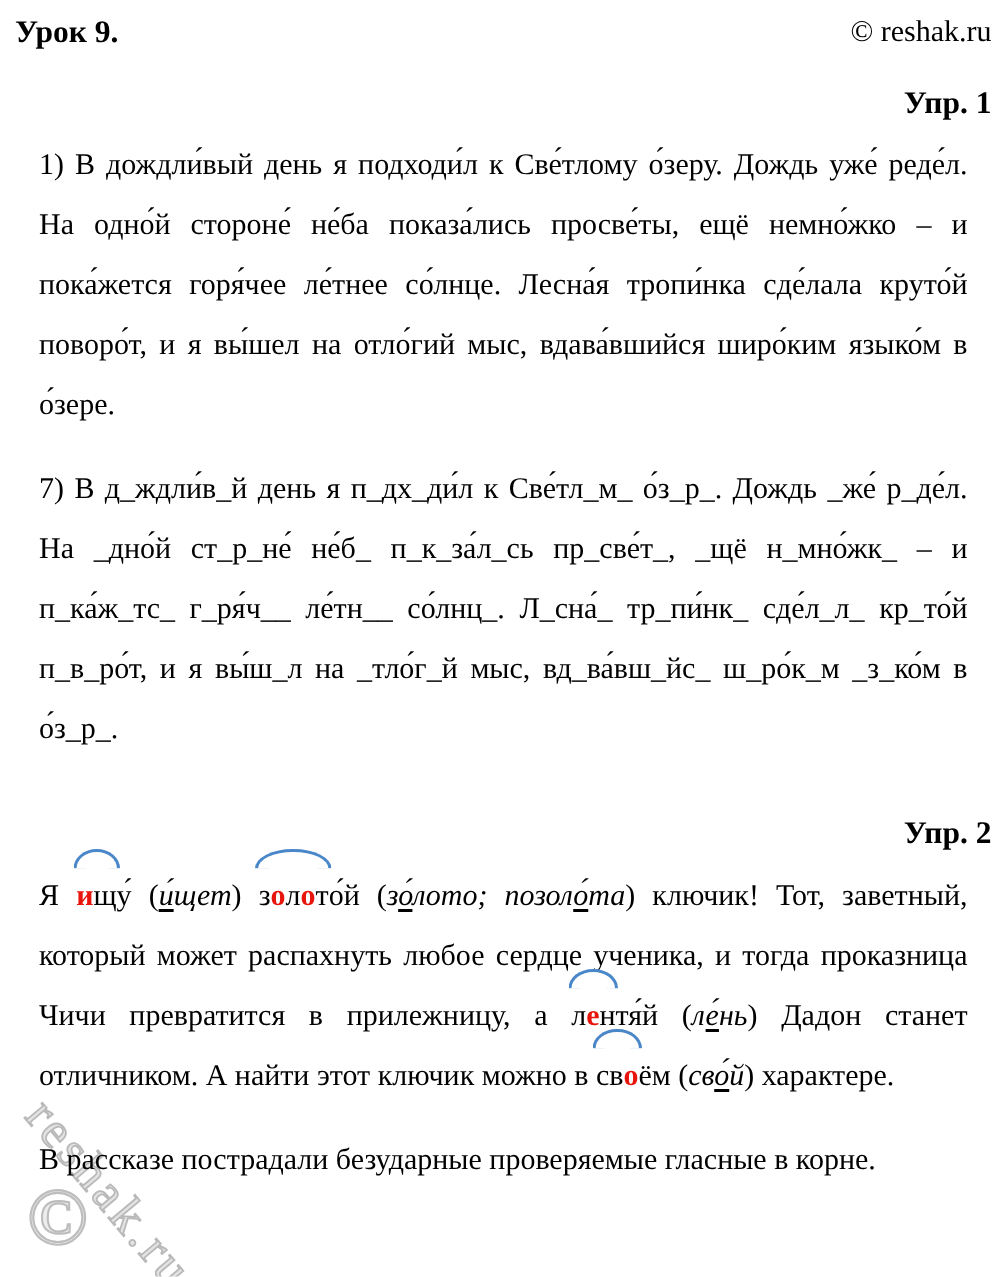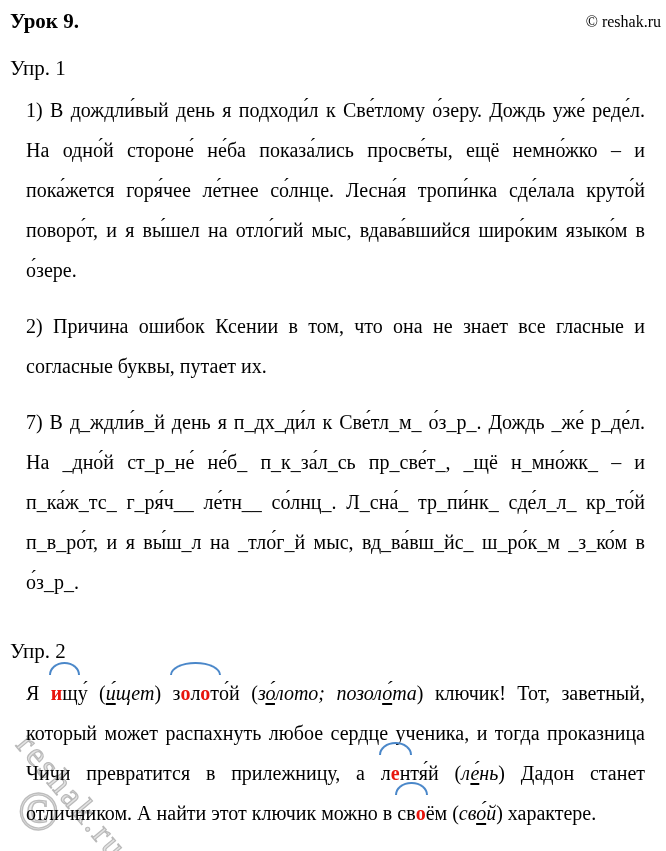--- a/index.html
+++ b/index.html
@@ -14,23 +14,23 @@
   .page {
     position: relative; z-index: 1;
     padding: 8px 5px 0 10px;
     box-sizing: border-box;
   }
   .topbar {
     display: flex; justify-content: space-between; align-items: flex-start;
     line-height: 27px; font-size: 21px;
   }
   .lesson-title { font-weight: bold; }
-  .copyright { font-size: 16px; }
+  .copyright { font-size: 20px; }
   .ex-heading {
-    font-weight: normal; font-size: 21px; line-height: 27px; margin: 0;
+    font-weight: bold; font-size: 21px; line-height: 27px; margin: 0; text-align: right;
   }
   #ex1-heading { margin-top: 20px; }
   #ex2-heading { margin-top: 36px; }
   p.body-par {
     margin: 16px; text-align: justify;
     line-height: 40px;
   }
   #ex1-p1 { margin-top: 8px; }
   #ex1-p2 { margin-top: 6px; }
   #ex1-p3 { margin-top: 6px; }
@@ -77,21 +77,20 @@
 <div class="page">
 
   <div class="topbar">
     <span class="lesson-title">Урок 9.</span>
     <span class="copyright">© reshak.ru</span>
   </div>
 
   <h2 class="ex-heading" id="ex1-heading">Упр. 1</h2>
 
   <p class="body-par" id="ex1-p1">1) В дождли́вый день я подходи́л к Све́тлому о́зеру. Дождь уже́ реде́л. На одно́й стороне́ не́ба показа́лись просве́ты, ещё немно́жко – и пока́жется горя́чее ле́тнее со́лнце. Лесна́я тропи́нка сде́лала круто́й поворо́т, и я вы́шел на отло́гий мыс, вдава́вшийся широ́ким языко́м в о́зере.</p>
-  <p class="body-par" id="ex1-p2">2) Причина ошибок Ксении в том, что она не знает все гласные и согласные буквы, путает их.</p>
   <p class="body-par" id="ex1-p3">7) В д_ждли́в_й день я п_дх_ди́л к Све́тл_м_ о́з_р_. Дождь _же́ р_де́л. На _дно́й ст_р_не́ не́б_ п_к_за́л_сь пр_све́т_, _щё н_мно́жк_ – и п_ка́ж_тс_ г_ря́ч__ ле́тн__ со́лнц_. Л_сна́_ тр_пи́нк_ сде́л_л_ кр_то́й п_в_ро́т, и я вы́ш_л на _тло́г_й мыс, вд_ва́вш_йс_ ш_ро́к_м _з_ко́м в о́з_р_.</p>
 
   <h2 class="ex-heading" id="ex2-heading">Упр. 2</h2>
 
   <p class="body-par" id="ex2-rich"><span>Я </span><span class="arc"><span class="red">и</span><span>щ</span></span><span>у́ (</span><span class="it ul">и́</span><span class="it">щет</span><span>) </span><span class="arc"><span>з</span><span class="red">о</span><span>л</span><span class="red">о</span><span>т</span></span><span>о́й (</span><span class="it">з</span><span class="it ul">о́</span><span class="it">лото; позол</span><span class="it ul">о́</span><span class="it">та</span><span>) ключик! Тот, заветный, который может распахнуть любое сердце ученика, и тогда проказница Чичи превратится в прилежницу, а </span><span class="arc"><span>л</span><span class="red">е</span><span>н</span></span><span>тя́й (</span><span class="it">л</span><span class="it ul">е́</span><span class="it">нь</span><span>) Дадон станет отличником. А найти этот ключик можно в </span><span class="arc"><span>с</span><span>в</span><span class="red">о</span></span><span>ём (</span><span class="it">св</span><span class="it ul">о́</span><span class="it">й</span><span>) характере.</span></p>
 
   <p class="body-par" id="ex2-final">В рассказе пострадали безударные проверяемые гласные в корне.</p>
 
 </div>
 

